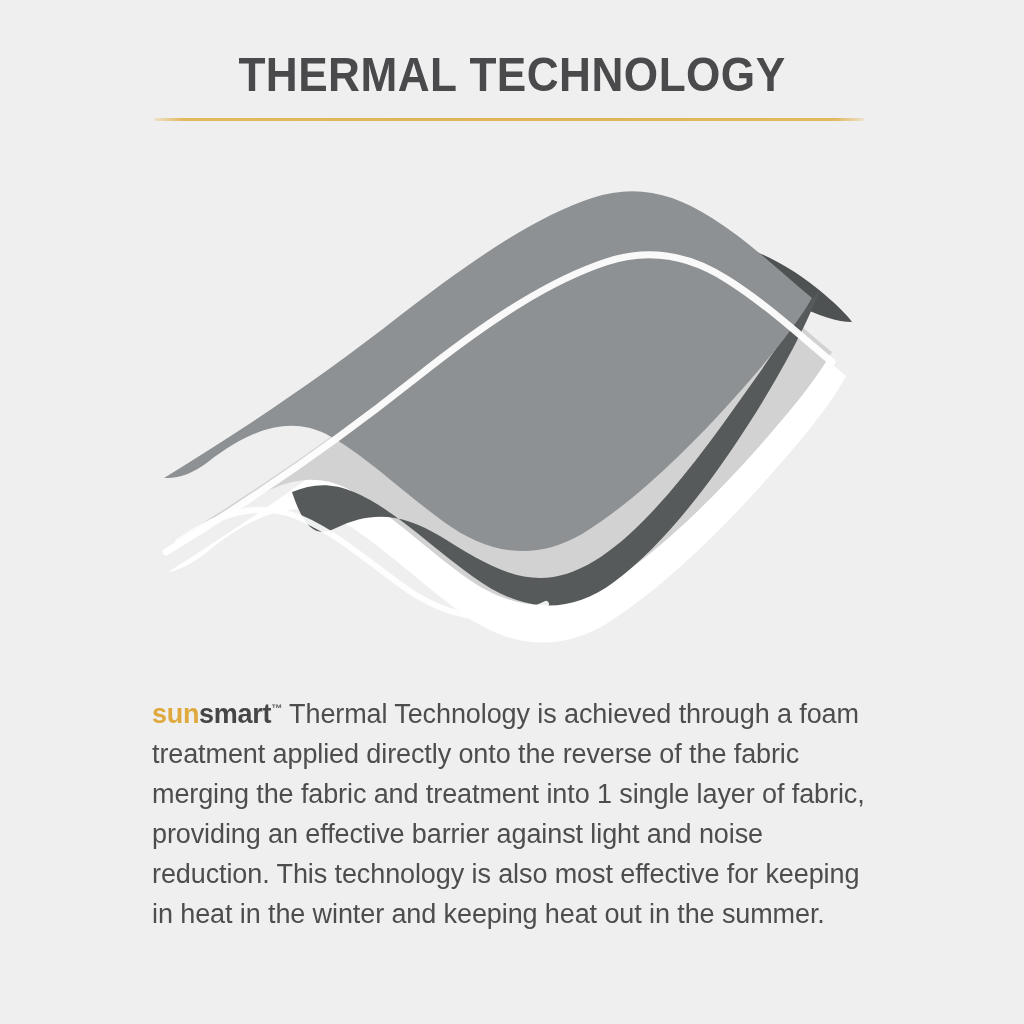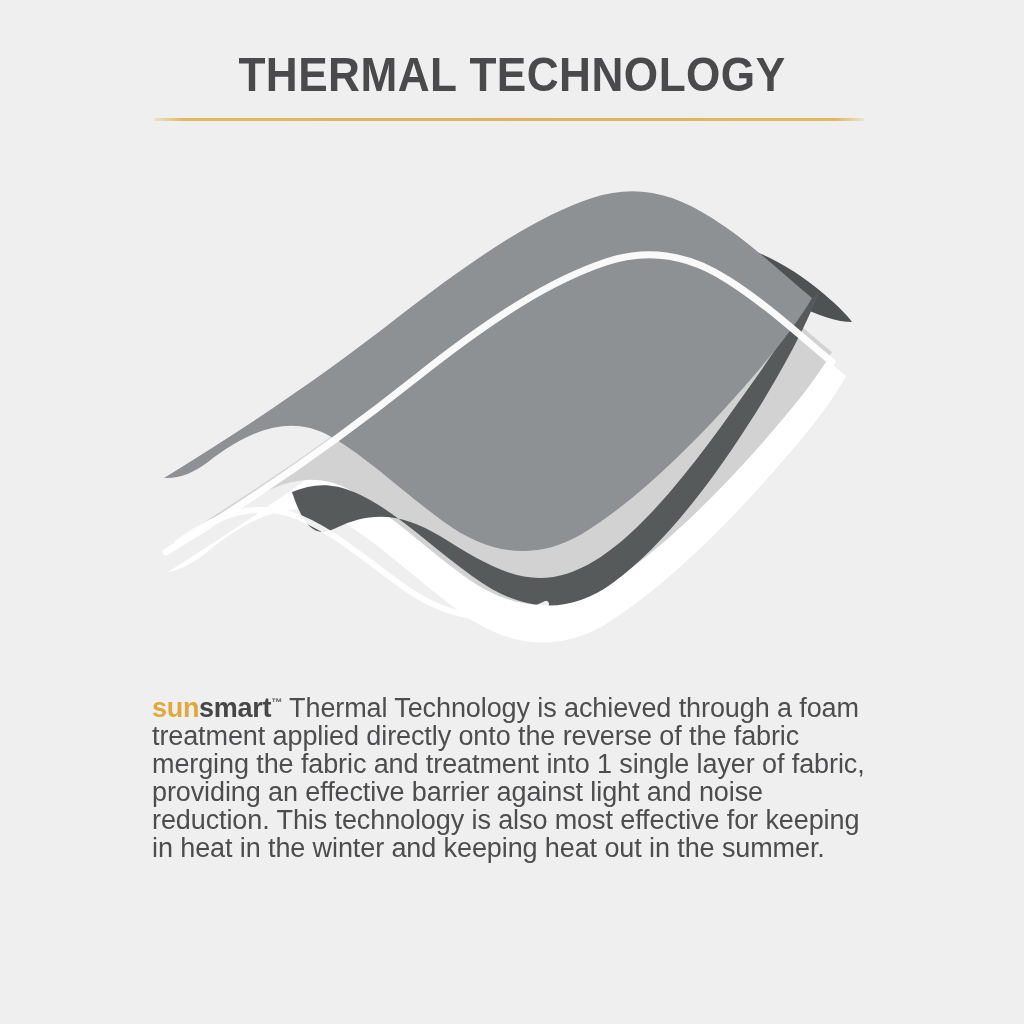--- a/index.html
+++ b/index.html
@@ -77,21 +77,21 @@
   .copy {
     position: absolute;
     left: 152px;
     top: 688px;
     width: 724px;
   }
   .copy-paragraph {
     margin: 0;
     font-family: "Liberation Sans", sans-serif;
     font-size: 27px;
-    line-height: 28px;
+    line-height: 40px;
     color: #4d4d4f;
     letter-spacing: -0.1px;
     text-align: left;
   }
   .brand {
     font-weight: 600;
     letter-spacing: -0.3px;
   }
   .brand-sun { color: #dfa93e; }
   .brand-smart { color: #464646; }

